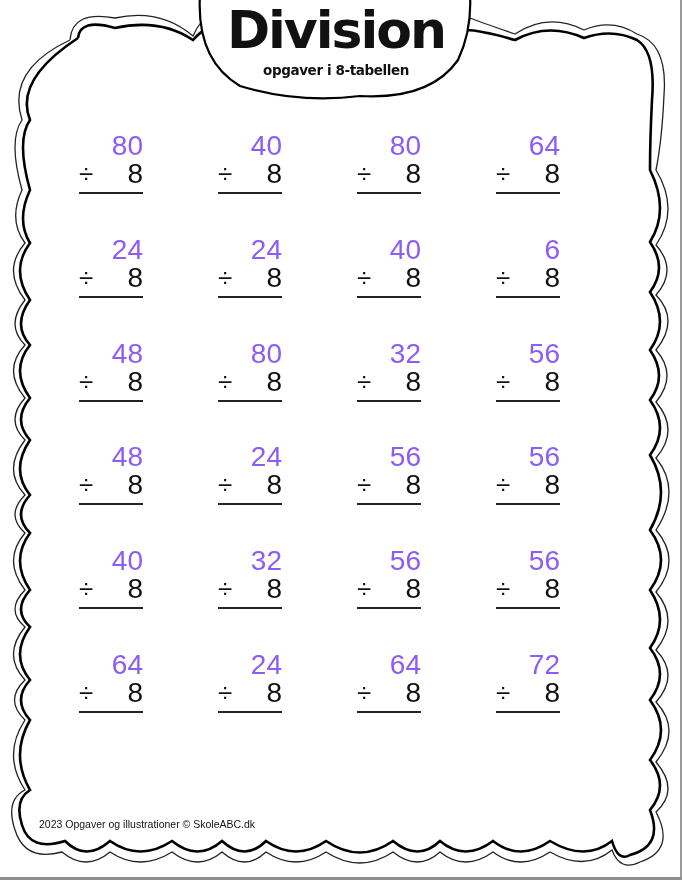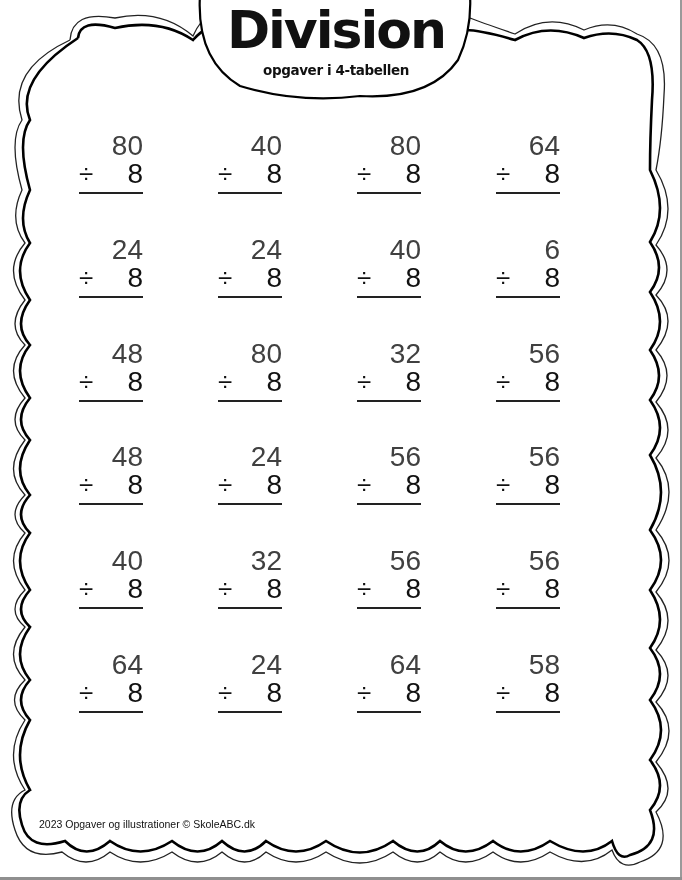--- a/index.html
+++ b/index.html
@@ -6,21 +6,21 @@
   body { width: 682px; height: 880px; position: relative; overflow: hidden; font-family: "Liberation Sans", "DejaVu Sans", sans-serif; }
   #frame { position: absolute; left: 0; top: 0; width: 682px; height: 880px; }
   .edge-right { position: absolute; left: 680px; top: 0; width: 2px; height: 880px; background: #9a9a9a; }
   .edge-bottom { position: absolute; left: 0; top: 877px; width: 682px; height: 3px; background: #8f8f8f; }
 
   .title { position: absolute; left: 200px; top: -6px; width: 272px; text-align: center; font-family: "DejaVu Sans", sans-serif; font-weight: bold; font-size: 52px; letter-spacing: -2px; color: #111; line-height: 72px; }
   .subtitle { position: absolute; left: 200px; top: 62px; width: 272px; text-align: center; font-family: "DejaVu Sans", sans-serif; font-weight: bold; font-size: 13.5px; letter-spacing: -0.4px; color: #111; }
 
   .grid { position: absolute; left: 0; top: 0; }
   .problem { position: absolute; width: 64px; height: 64px; }
-  .problem .dividend { position: absolute; right: 0; top: 0; font-size: 28px; line-height: 28px; color: #404040; text-align: right; }
+  .problem .dividend { position: absolute; right: 0; top: 0; font-size: 28px; line-height: 28px; color: #8b5cf6; text-align: right; }
   .problem .op { position: absolute; left: 0; top: 28px; font-size: 26px; line-height: 28px; color: #111; }
   .problem .divisor { position: absolute; right: 0; top: 28px; font-size: 28px; line-height: 28px; color: #111; text-align: right; }
   .problem .rule { position: absolute; left: 0; top: 60px; width: 64px; height: 2px; background: #222; }
 
   .footer { position: absolute; left: 39px; top: 818px; font-size: 10.5px; color: #111; }
 </style>
 </head>
 <body>
 
 <svg id="frame" viewBox="0 0 682 880" xmlns="http://www.w3.org/2000/svg">
@@ -43,21 +43,21 @@
        Q 14 800 30 790 Q 10 755 30 720 Q 12 700 30 680 Q 10 655 30 627 Q 12 610 30 590 Q 10 560 30 533 Q 12 515 30 495
        Q 10 470 30 440 Q 12 420 30 398 Q 10 370 30 345 Q 12 325 30 300 Q 10 270 30 243 Q 16 220 30 190 Q 16 140 30 120 Q 14 80 78 38" fill="none" stroke="#000" stroke-width="2.6"></path>
 
   <path d="M 200 -5 Q 196 60 240 86 Q 300 104 360 96 Q 430 100 458 60 Q 472 30 470 -5 Z" fill="#ffffff" stroke="#000" stroke-width="2.2"></path>
 </svg>
 
 <div class="edge-right"></div>
 <div class="edge-bottom"></div>
 
 <div class="title">Division</div>
-<div class="subtitle">opgaver i 4-tabellen</div>
+<div class="subtitle">opgaver i 8-tabellen</div>
 
 <div class="grid">
 
   <div class="problem" style="left:79px;top:132px;">
     <span class="dividend">80</span>
     <span class="op">÷</span>
     <span class="divisor">8</span>
     <div class="rule"></div>
   </div>
   <div class="problem" style="left:218px;top:132px;">
@@ -191,20 +191,20 @@
     <span class="divisor">8</span>
     <div class="rule"></div>
   </div>
   <div class="problem" style="left:357px;top:651px;">
     <span class="dividend">64</span>
     <span class="op">÷</span>
     <span class="divisor">8</span>
     <div class="rule"></div>
   </div>
   <div class="problem" style="left:496px;top:651px;">
-    <span class="dividend">58</span>
+    <span class="dividend">72</span>
     <span class="op">÷</span>
     <span class="divisor">8</span>
     <div class="rule"></div>
   </div>
 </div>
 
 <div class="footer">2023 Opgaver og illustrationer © SkoleABC.dk</div>
 
 </body></html>

